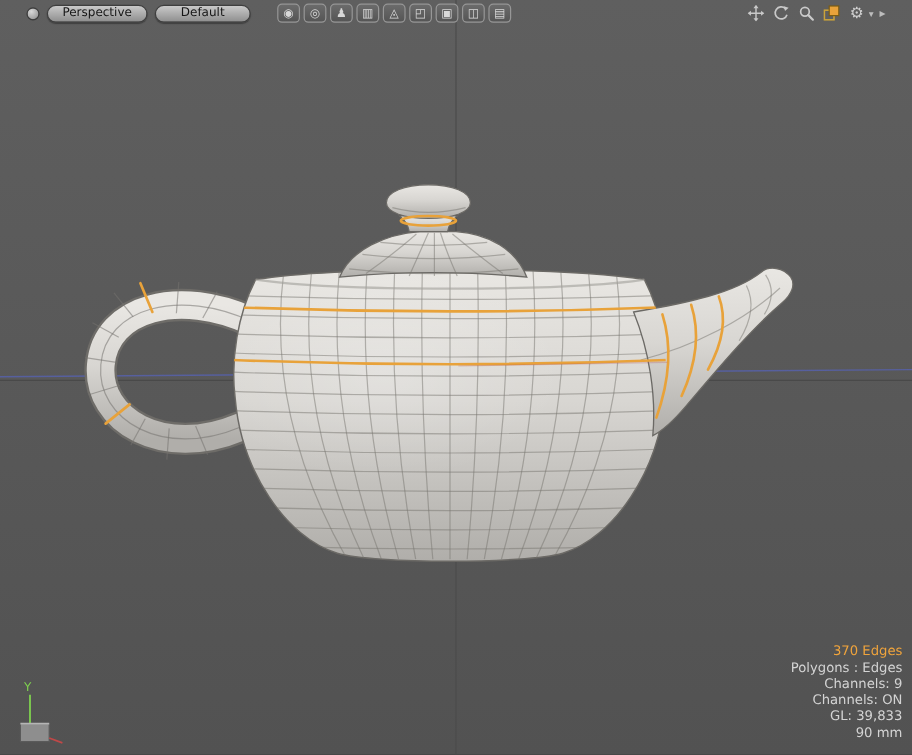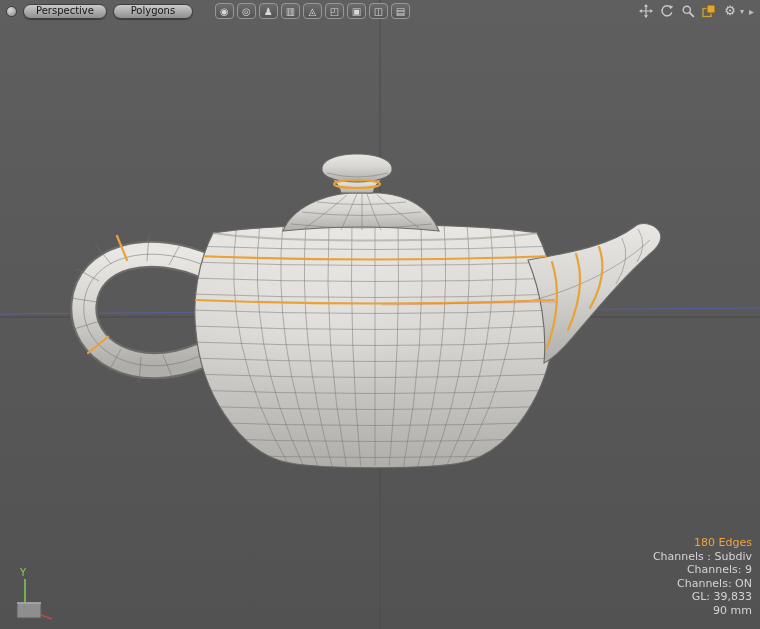--- a/index.html
+++ b/index.html
@@ -2,21 +2,21 @@
 <html><head>
 <meta charset="utf-8">
 <style>
   html,body{margin:0;padding:0;background:#3a3a3a;}
   .app{position:relative;width:760px;height:629px;overflow:hidden;
        background:linear-gradient(#5f5f5f,#525252);
        font-family:"DejaVu Sans",sans-serif;-webkit-user-select:none;user-select:none;}
   .vp-svg{position:absolute;left:0;top:0;}
   
   .topbar{position:absolute;left:0;top:0;right:0;height:22px;display:flex;align-items:center;
-          gap:6px;padding:0 6px;z-index:5;}
+          gap:6px;padding:0 22px;z-index:5;}
   .vp-dot{width:9px;height:9px;border-radius:50%;border:1px solid #3c3c3c;
           background:radial-gradient(circle at 35% 30%,#d9d9d9,#8a8a8a);}
   .pill{height:15px;min-width:80px;padding:0 12px;border:1px solid #3e3e3e;border-radius:8px;
         background:linear-gradient(#c9c9c9,#8f8f8f);color:#161616;font-size:10px;
         font-family:inherit;line-height:12px;text-align:center;box-shadow:0 1px 1px rgba(0,0,0,.35);}
   .icon-group{display:flex;gap:3px;margin-left:16px;}
   .icon-btn{width:19px;height:16px;border:1px solid #979797;border-radius:4px;padding:0;
             background:linear-gradient(#6b6b6b,#555);color:#d8d8d8;font-size:10px;
             display:flex;align-items:center;justify-content:center;font-family:inherit;}
   .right-icons{margin-left:auto;display:flex;align-items:center;gap:5px;}
@@ -153,21 +153,21 @@
         <line x1="88" y1="353" x2="108" y2="337"></line>
       </g>
     </g>
 
     <path d="M382,305 L556,302" stroke="#b85a5a" stroke-width="1" stroke-opacity="0.3"></path>
   </svg>
 
   <div class="topbar">
     <span class="vp-dot"></span>
     <button class="pill">Perspective</button>
-    <button class="pill">Polygons</button>
+    <button class="pill">Default</button>
 
     <div class="icon-group">
       <button class="icon-btn">◉</button>
       <button class="icon-btn">◎</button>
       <button class="icon-btn">♟</button>
       <button class="icon-btn">▥</button>
       <button class="icon-btn">◬</button>
       <button class="icon-btn">◰</button>
       <button class="icon-btn">▣</button>
       <button class="icon-btn">◫</button>
@@ -202,22 +202,22 @@
           <rect x="5" y="1" width="8" height="8" fill="#e8a23a" stroke="#7a5c14" stroke-width="1"></rect>
         </svg>
       </button>
       <button class="ricon gear">⚙</button>
       <span class="tiny-caret">▾</span>
       <span class="expand">▸</span>
     </div>
   </div>
 
   <div class="vp-info">
-    <div class="edges">180 Edges</div>
-    <div>Channels : Subdiv</div>
+    <div class="edges">370 Edges</div>
+    <div>Polygons : Edges</div>
     <div>Channels: 9</div>
     <div>Channels: ON</div>
     <div>GL: 39,833</div>
     <div>90 mm</div>
   </div>
 
   <svg class="gizmo" width="56" height="56" viewBox="0 0 56 56">
     <text x="8" y="11" font-size="10" fill="#7fd24f">Y</text>
     <line x1="13" y1="14" x2="13" y2="38" stroke="#7fd24f" stroke-width="1.5"></line>
     <rect x="5" y="38" width="24" height="15" fill="#8e8e8e" stroke="#5a5a5a"></rect>

